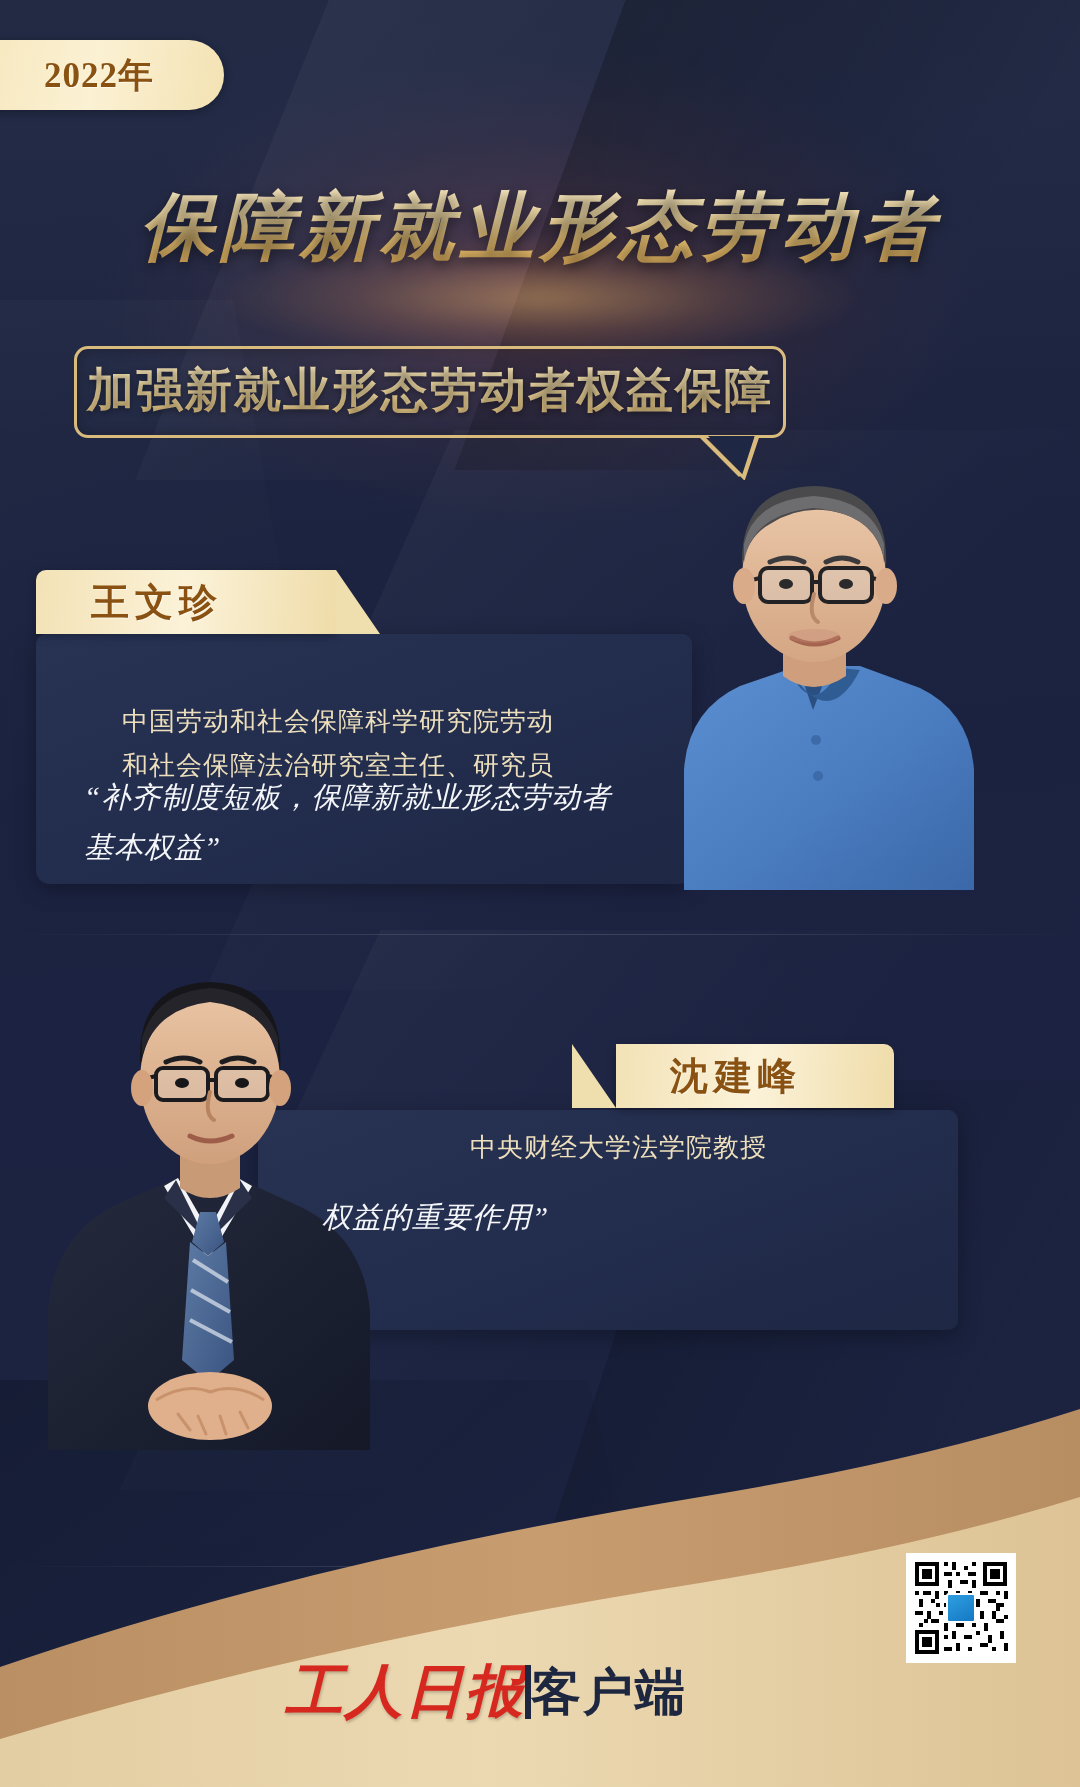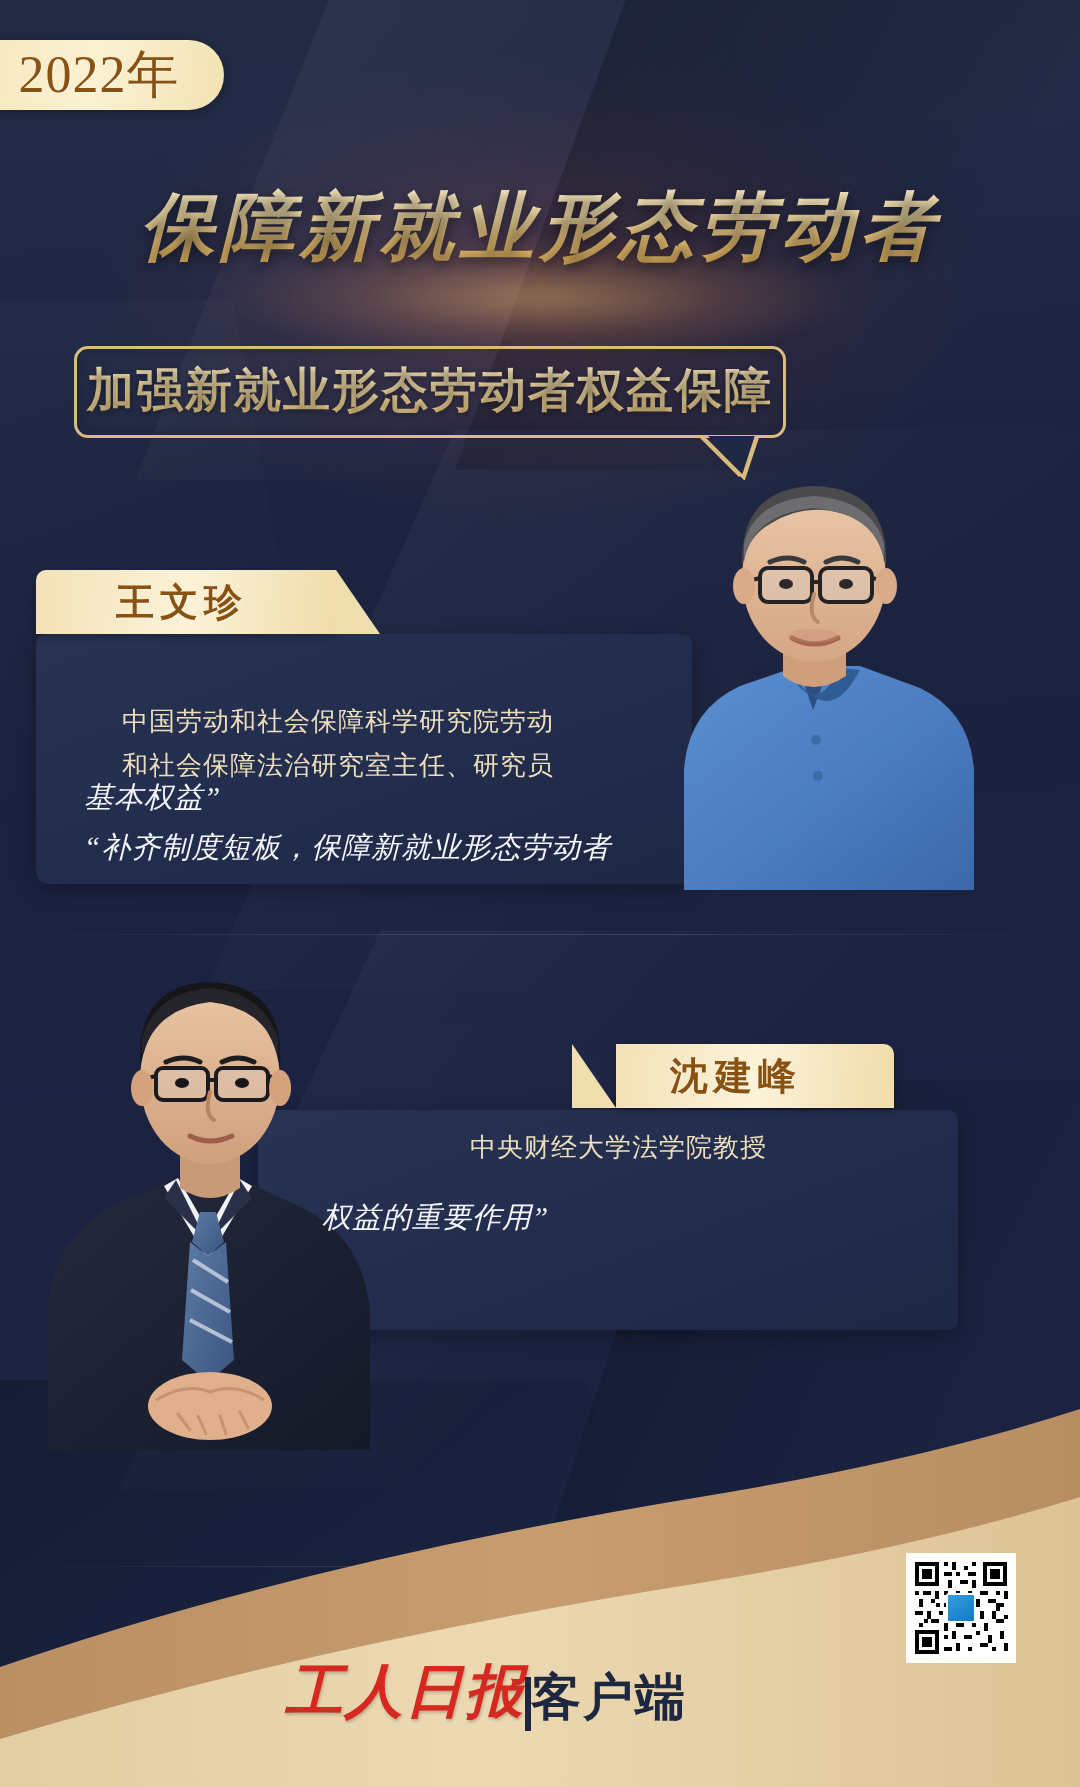--- a/index.html
+++ b/index.html
@@ -43,21 +43,21 @@
   
   #year-pill{
     position:absolute; left:-26px; top:40px; width:250px; height:70px;
     border-radius:0 38px 38px 0;
     background:linear-gradient(100deg,#f6e7bd 0%,#fbf1d3 48%,#f3e2b3 100%);
     box-shadow:0 2px 10px rgba(0,0,0,.30);
     display:flex; align-items:center; justify-content:center;
   }
   #year-pill span{
     font-family:"Liberation Serif","DejaVu Serif",serif;
-    font-weight:400; font-size:52px; letter-spacing:1px;
+    font-weight:700; font-size:35px; letter-spacing:1px;
     color:#8a5212; text-shadow:1px 1px 0 rgba(255,255,255,.55);
   }
 
   
   #main-title{
     position:absolute; left:0; top:178px; width:100%; text-align:center;
     font-family:"Liberation Serif","DejaVu Serif",serif;
     font-weight:700; font-style:italic; font-size:74px; letter-spacing:6px;
     background:linear-gradient(180deg,#fdf0cd 0%,#f6dfa8 38%,#e9c274 62%,#d9a44f 100%);
     -webkit-background-clip:text; background-clip:text; color:transparent;
@@ -114,21 +114,21 @@
     font-family:"Liberation Serif","DejaVu Serif",serif; letter-spacing:1px;
   }
   .quote{
     position:absolute; color:#f4f6fa; font-size:29px; line-height:50px;
     font-family:"Liberation Serif","DejaVu Serif",serif; font-style:italic; letter-spacing:1px;
   }
 
   
   #card1-body{ left:36px; top:634px; width:656px; height:250px; border-radius:10px 10px 14px 14px; }
   #card1-tag{ left:36px; top:570px; width:300px; border-radius:10px 0 0 0; }
-  #card1-tag span{ margin-left:80px; }
+  #card1-tag span{ margin-left:55px; }
   #card1-tag::after{
     content:""; position:absolute; right:-44px; top:0; width:0; height:0;
     border-style:solid; border-width:0 44px 64px 0; border-color:transparent transparent #f0dfae transparent;
   }
   #card1-affil{ left:122px; top:660px; width:540px;margin-top:40px; }
   #card1-quote{ left:84px; top:772px; width:580px; }
 
   
   #card2-body{ left:258px; top:1110px; width:700px; height:220px; border-radius:10px; }
   #card2-tag{ left:616px; top:1044px; width:278px; border-radius:0 10px 0 0; }
@@ -141,21 +141,21 @@
   #card2-quote{ left:322px; top:1192px; width:620px; }
 
   
   .portrait{ position:absolute; }
 
   
   #gold-bands{ position:absolute; left:0; bottom:0; width:1080px; height:420px; }
 
   #footer-logo{
     position:absolute; left:285px; bottom:56px;
-    display:flex; align-items:flex-end; 
+    display:flex; align-items:center; 
   }
   #logo-cn{
     font-family:"Liberation Serif","DejaVu Serif",serif;
     font-weight:700; font-style:italic; font-size:58px; letter-spacing:2px;
     color:#d6281f; text-shadow:1px 2px 3px rgba(0,0,0,.22);
   }
   #logo-divider{ width:6px; height:54px; background:#1e2740; }
   #logo-app{
     font-family:Liberation Serif, serif;
     font-weight:700; font-size:50px; letter-spacing:2px; color:#1e2740;
@@ -248,22 +248,22 @@
   <div class="name-tag" id="card1-tag">
     <span>王文珍</span>
   </div>
 
   <div class="affil" id="card1-affil">
     <div>中国劳动和社会保障科学研究院劳动</div>
     <div>和社会保障法治研究室主任、研究员</div>
   </div>
 
   <div class="quote" id="card1-quote">
+    <div>“补齐制度短板，保障新就业形态劳动者</div>
     <div>基本权益”</div>
-    <div>“补齐制度短板，保障新就业形态劳动者</div>
   </div>
 
   <div class="card-body" id="card2-body"></div>
 
   <svg class="portrait" style="left:38px; top:930px; width:340px; height:520px;" viewBox="0 0 340 520">
     <defs>
       <linearGradient id="suit2" x1="0" y1="0" x2="1" y2="1">
         <stop offset="0%" stop-color="#24293c"></stop>
           <stop offset="60%" stop-color="#1b2031"></stop>
         <stop offset="100%" stop-color="#141827"></stop>

